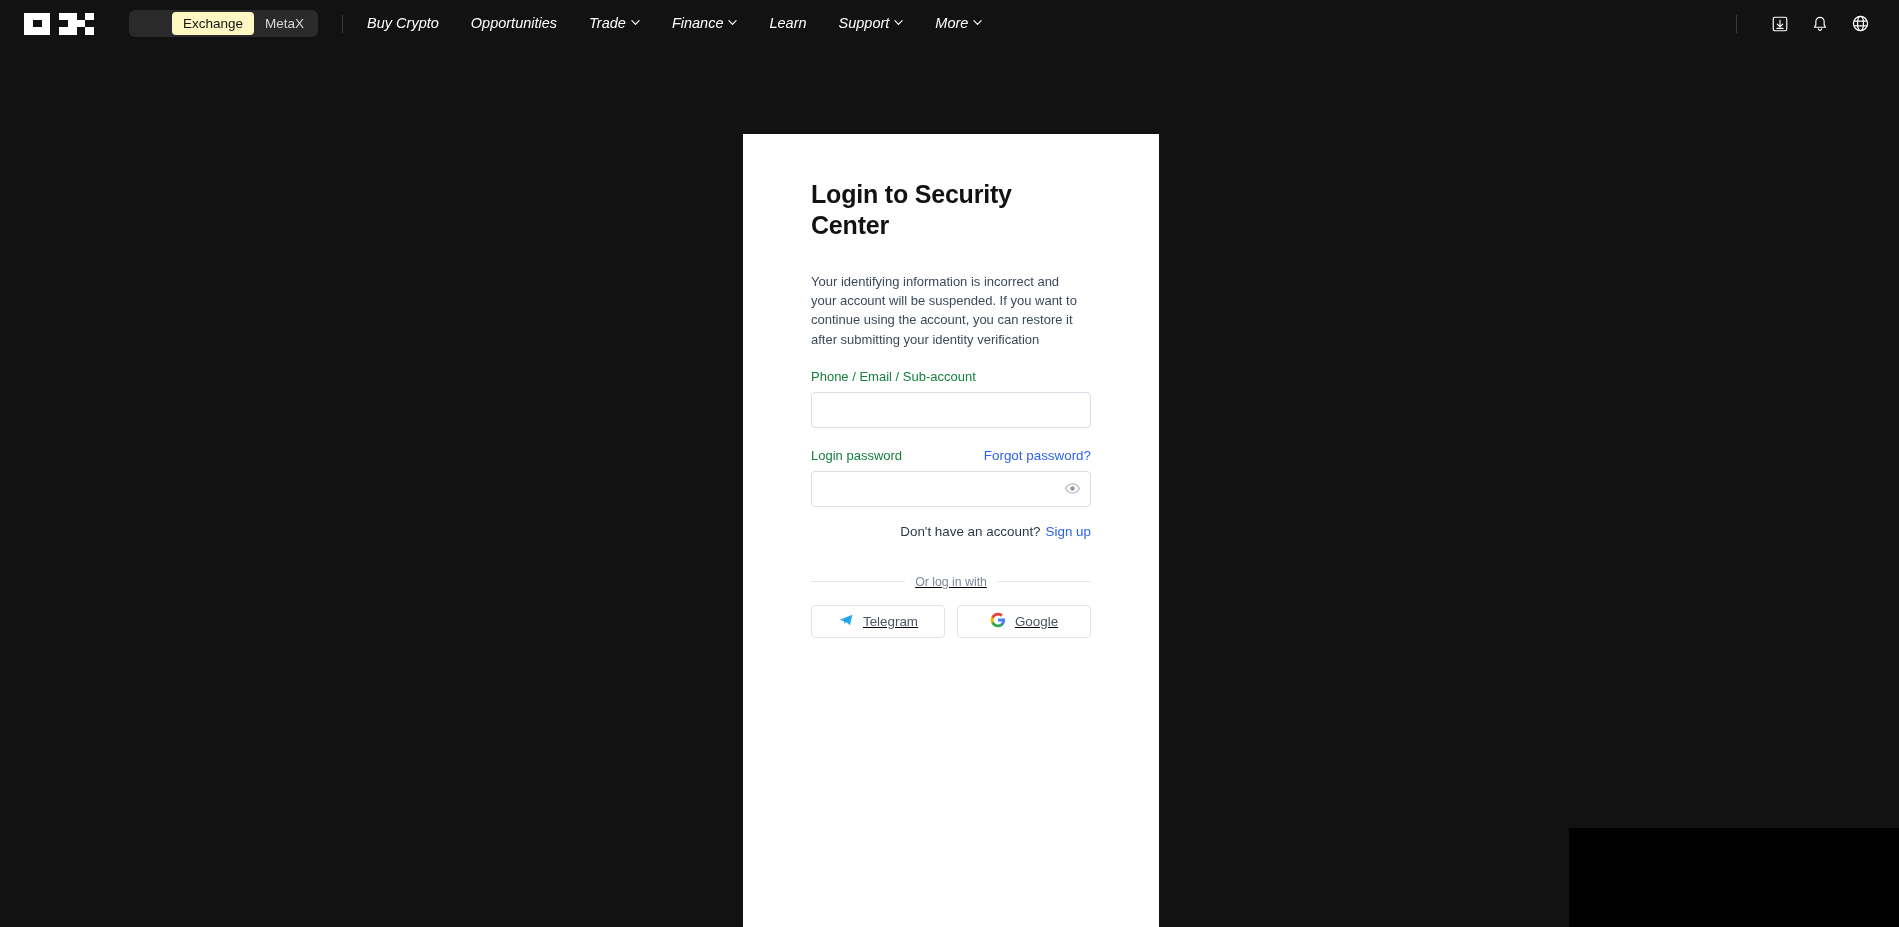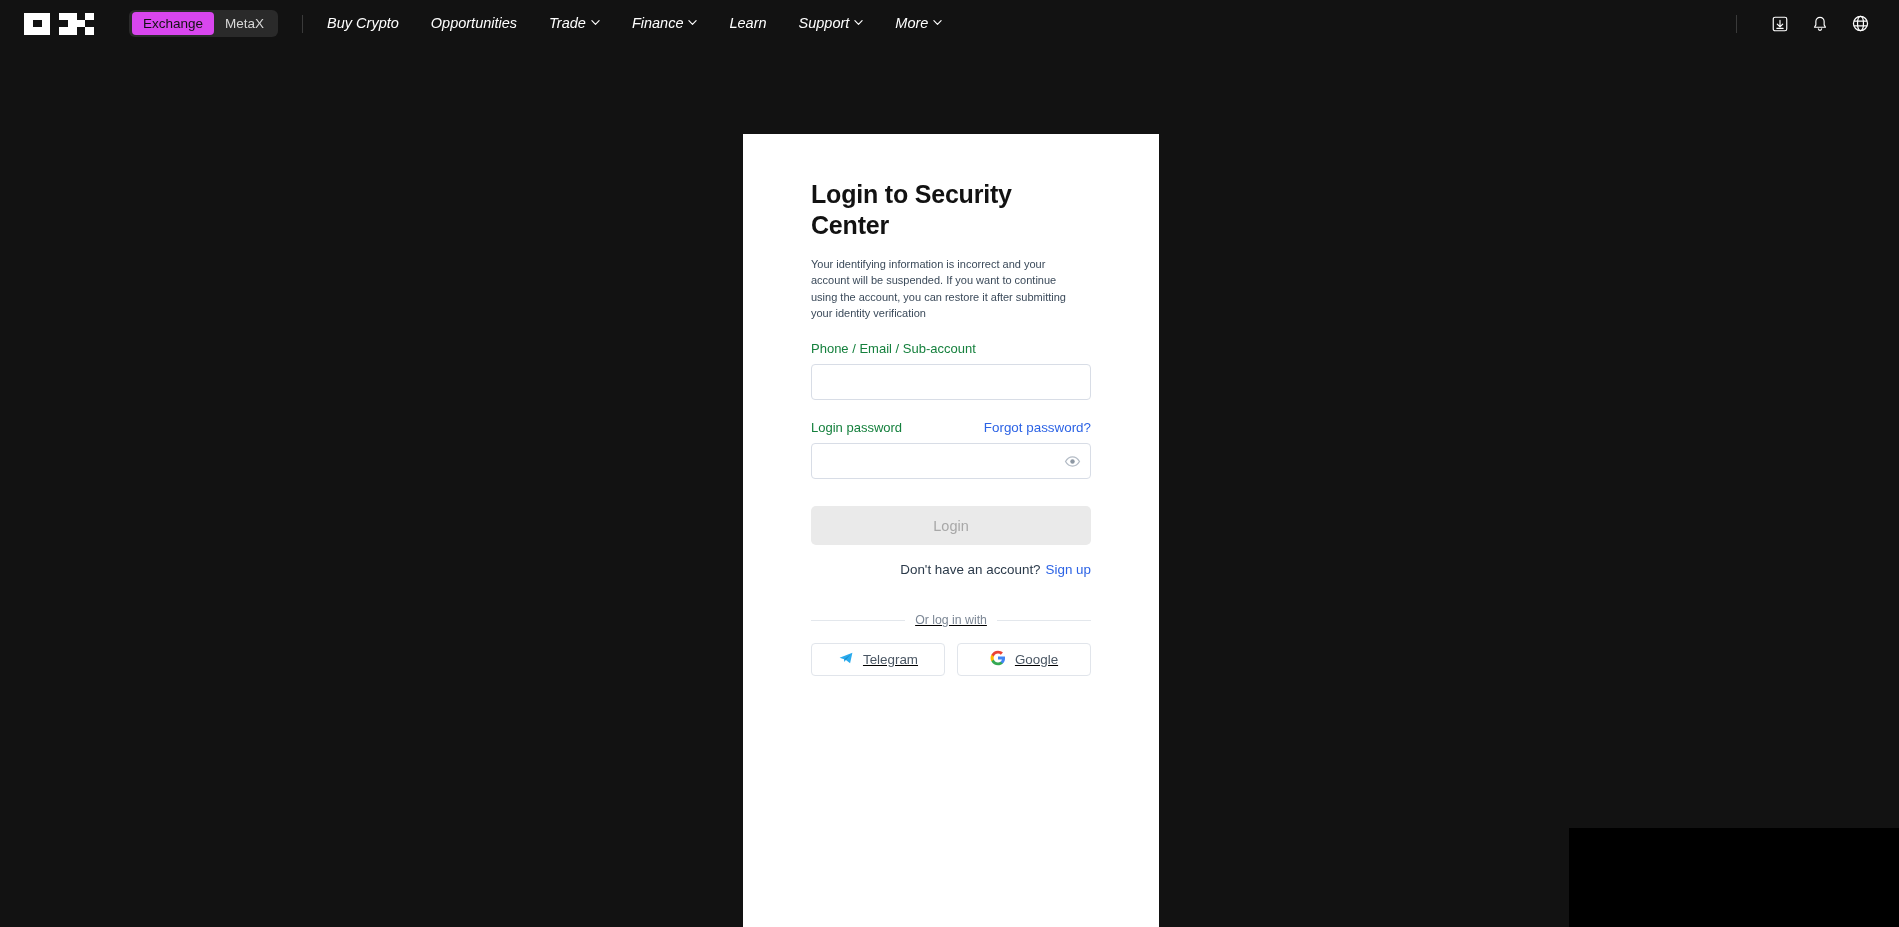--- a/index.html
+++ b/index.html
@@ -49,21 +49,21 @@
     align-items: center;
   }
   .seg {
     font-size: 13.5px;
     line-height: 1;
     padding: 5px 11px;
     border-radius: 4px;
     cursor: pointer;
     white-space: nowrap;
   }
-  .seg.active { background: #d946ef; color: #121212; }
+  .seg.active { background: #fef9c3; color: #121212; margin-left: 40px; }
   .seg.inactive { background: transparent; color: #d8d8d8; }
 
   .nav-sep {
     width: 1px;
     height: 18px;
     background: #3a3a3a;
     margin-left: 24px;
     margin-right: 8px;
   }
 
@@ -129,22 +129,22 @@
   .card-title {
     font-size: 25px;
     font-weight: bold;
     color: #121212;
     line-height: 1.22;
     letter-spacing: -0.2px;
     max-width: 250px;
   }
 
   .card-desc {
-    margin-top: 16px;
-    font-size: 11px;
+    margin-top: 32px;
+    font-size: 13px;
     line-height: 1.48;
     color: #3b4a5a;
     max-width: 272px;
   }
 
   .field-label {
     font-size: 13px;
     color: #15803d;
     margin-top: 20px;
     display: block;
@@ -407,21 +407,20 @@
     <div class="input-wrap">
       <input class="text-input" type="password" placeholder="" style="">
       <span class="eye-btn">
         <svg width="17" height="17" viewBox="0 0 20 20">
           <path d="M1.8 10 C4 6.2 7 4.6 10 4.6 C13 4.6 16 6.2 18.2 10 C16 13.8 13 15.4 10 15.4 C7 15.4 4 13.8 1.8 10 Z" fill="none" stroke="#b4bcc6" stroke-width="1.5"></path>
           <circle cx="10" cy="10" r="2.6" fill="#8d97a3"></circle>
         </svg>
       </span>
     </div>
 
-    <button class="login-btn">Login</button>
 
     <div class="signup-row">
       <span>Don't have an account?</span><a class="link-blue">Sign up</a>
     </div>
 
     <div class="divider">
       <div class="line"></div>
       <div class="dtext">Or log in with</div>
       <div class="line"></div>
     </div>

